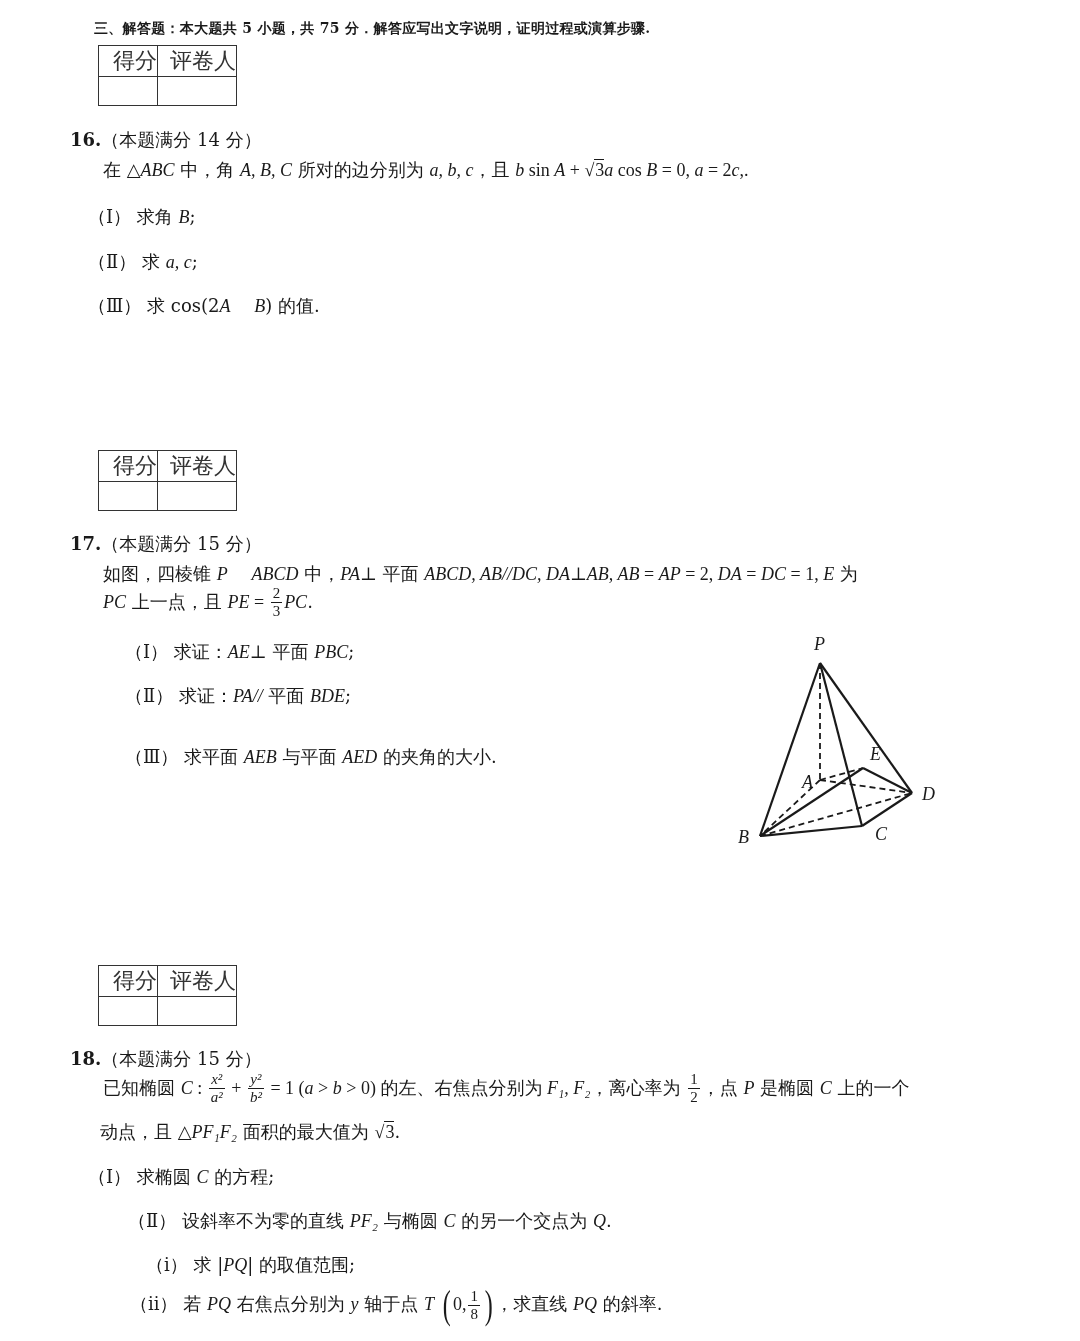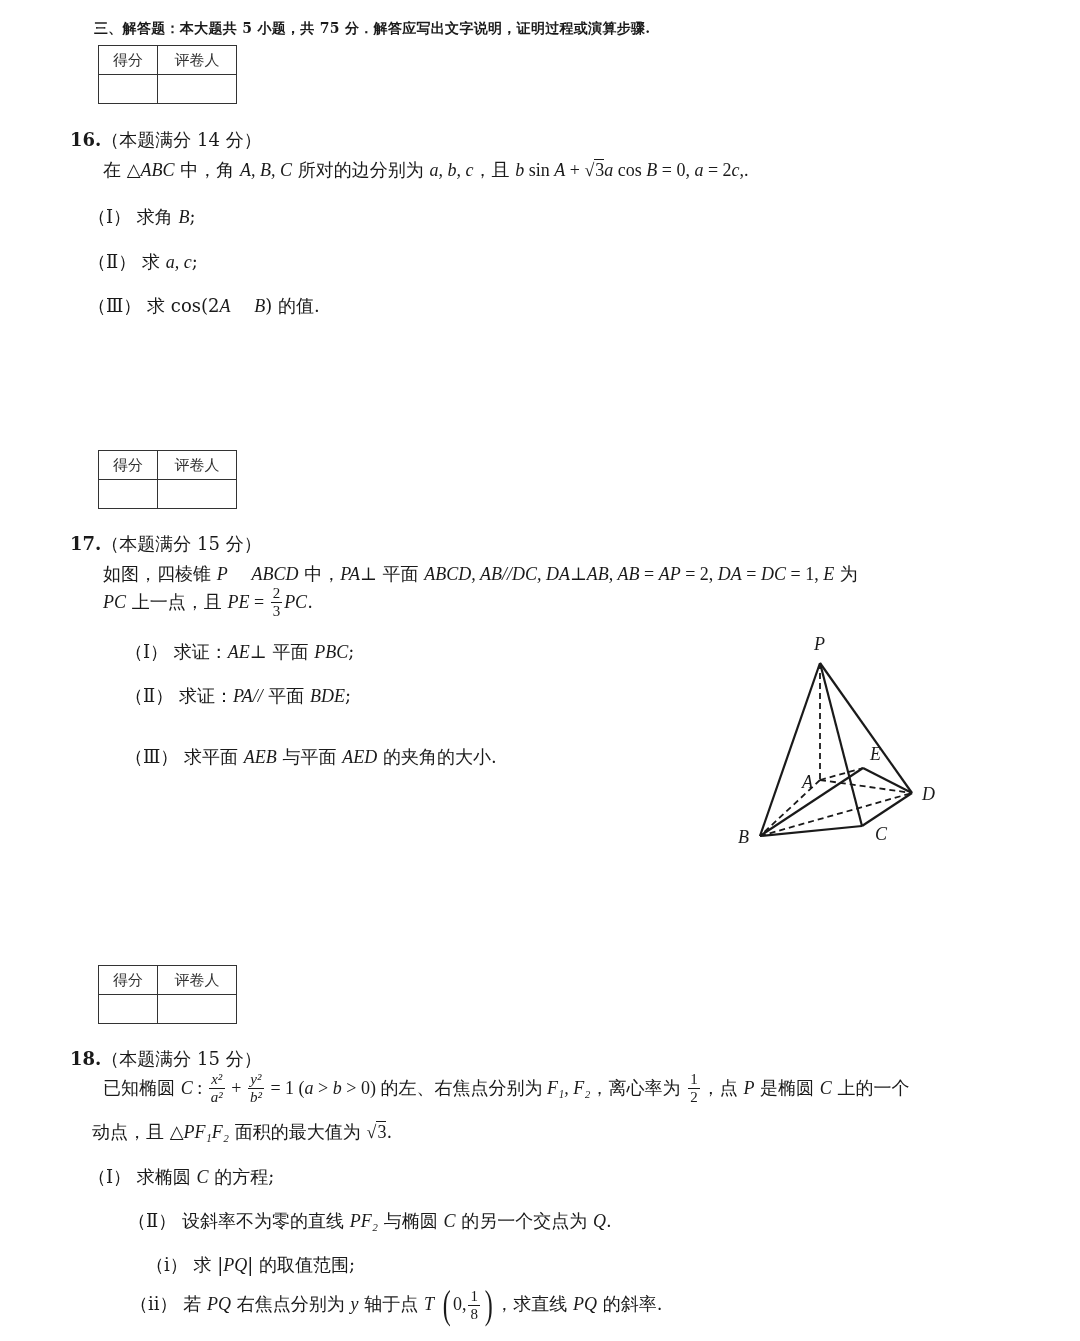--- a/index.html
+++ b/index.html
@@ -7,22 +7,22 @@
     width: 1080px; height: 1341px; position: relative; overflow: hidden;
     font-family: "DejaVu Serif", "Liberation Serif", serif;
     color: #1a1a1a; font-size: 18px;
   }
   .abs { position: absolute; white-space: nowrap; }
   .section-header { font-weight: bold; font-size: 14px; letter-spacing: 0.3px; }
   .score-table {
     position: absolute; border-collapse: collapse; border: 1.5px solid #333;
   }
   .score-table td {
-    border: 1.5px solid #333; height: 28px; padding: 0; text-align: center;
-    font-size: 15px; color: #333;
+    border: 1.5px solid #333; height: 28px; padding: 0; text-align: right;
+    font-size: 22px; color: #333;
   }
   .score-table td.c1 { width: 58px; }
   .score-table td.c2 { width: 78px; }
   .qnum { font-weight: bold; margin-top: 40px; }
   .m { font-family: "Liberation Serif", "DejaVu Serif", serif; font-style: italic; }
   .mn { font-family: "Liberation Serif", "DejaVu Serif", serif; }
   .frac { display: inline-block; vertical-align: middle; text-align: center; line-height: 1; margin: 0 2px; font-size: 15px; }
   .frac > span { display: block; padding: 0 2px; }
   .frac > span.num { border-bottom: 1px solid #1a1a1a; padding-bottom: 1px; }
   .frac > span.den { padding-top: 1px; }
@@ -137,21 +137,21 @@
       </tr>
 </tbody>
   </table>
 
 <div class="abs" style="left:70px; top:1047px;">
   <span class="qnum">18.</span><span>（本题满分 15 分）</span>
 </div>
 <div class="abs" style="left:103px; top:1072px;">
   <span>已知椭圆 </span><span class="m">C</span><span class="mn"> : </span><span class="frac m"><span class="num">x²</span><span class="den">a²</span></span><span class="mn"> + </span><span class="frac m"><span class="num">y²</span><span class="den">b²</span></span><span class="mn"> = 1 (</span><span class="m">a</span><span class="mn"> &gt; </span><span class="m">b</span><span class="mn"> &gt; 0) 的左、右焦点分别为 </span><span class="m">F₁, F₂</span><span>，离心率为 </span><span class="frac mn"><span class="num">1</span><span class="den">2</span></span><span>，点 </span><span class="m">P</span><span> 是椭圆 </span><span class="m">C</span><span> 上的一个</span>
 </div>
-<div class="abs" style="left:92px; top:1120px;">
+<div class="abs" style="left:100px; top:1120px;">
   <span>动点，且 △</span><span class="m">PF₁F₂</span><span> 面积的最大值为 </span><span class="mn">√</span><span class="mn sqrt">3</span><span>.</span>
 </div>
 <div class="abs" style="left:88px; top:1165px;">
   <span>（Ⅰ）</span> <span>求椭圆 </span><span class="m">C</span><span> 的方程;</span>
 </div>
 <div class="abs" style="left:88px; top:1209px;margin-left:40px;">
   <span>（Ⅱ）</span> <span>设斜率不为零的直线 </span><span class="m">PF₂</span><span> 与椭圆 </span><span class="m">C</span><span> 的另一个交点为 </span><span class="m">Q</span><span>.</span>
 </div>
 <div class="abs" style="left:130px; top:1253px;margin-left:16px;">
   <span>（i）</span> <span>求 |</span><span class="m">PQ</span><span>| 的取值范围;</span>

